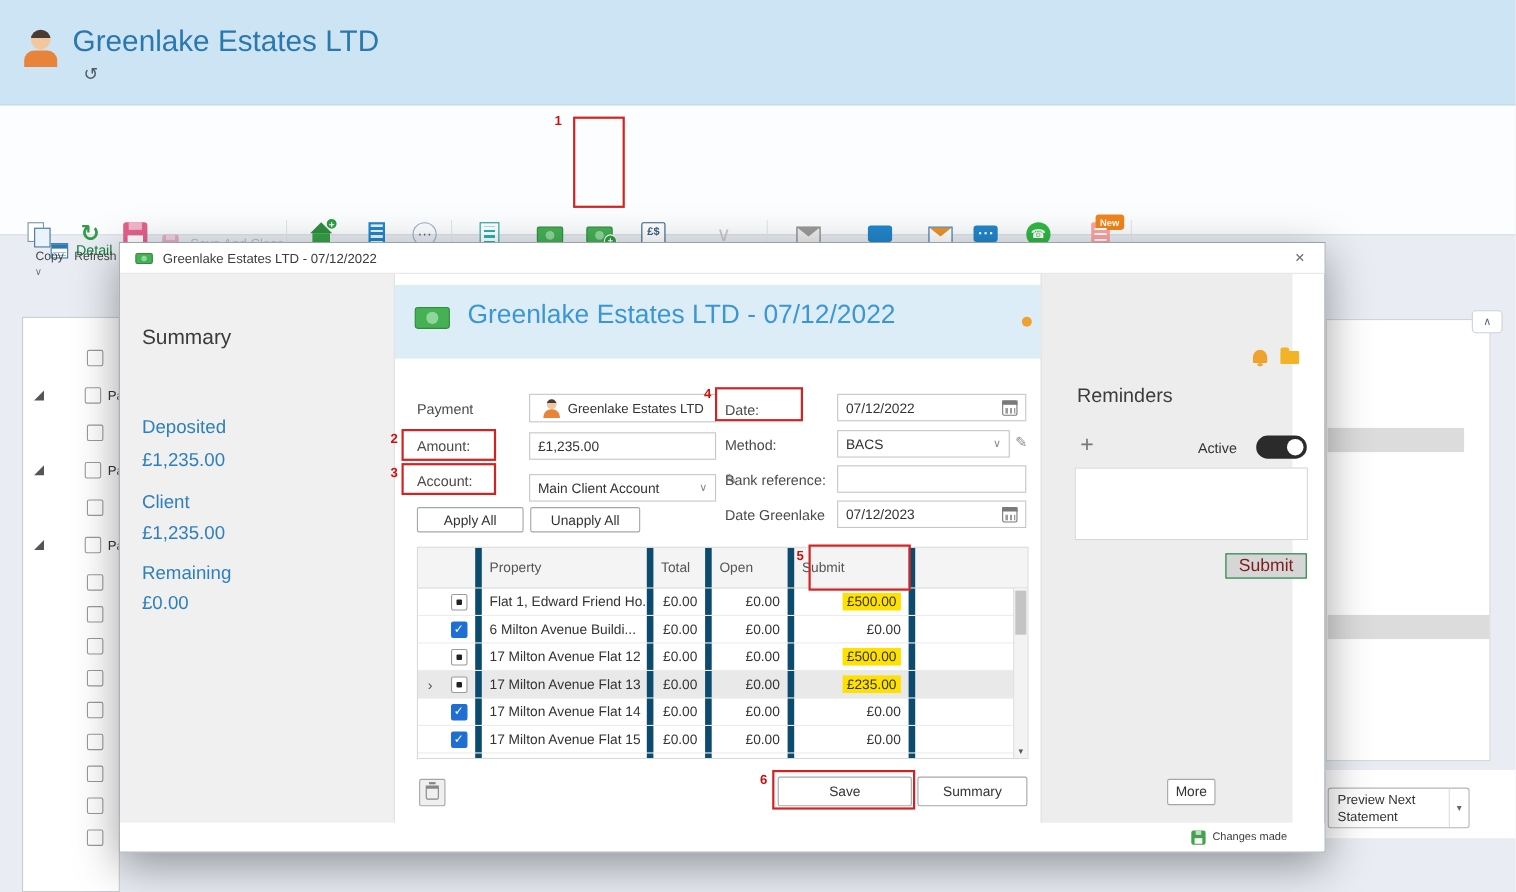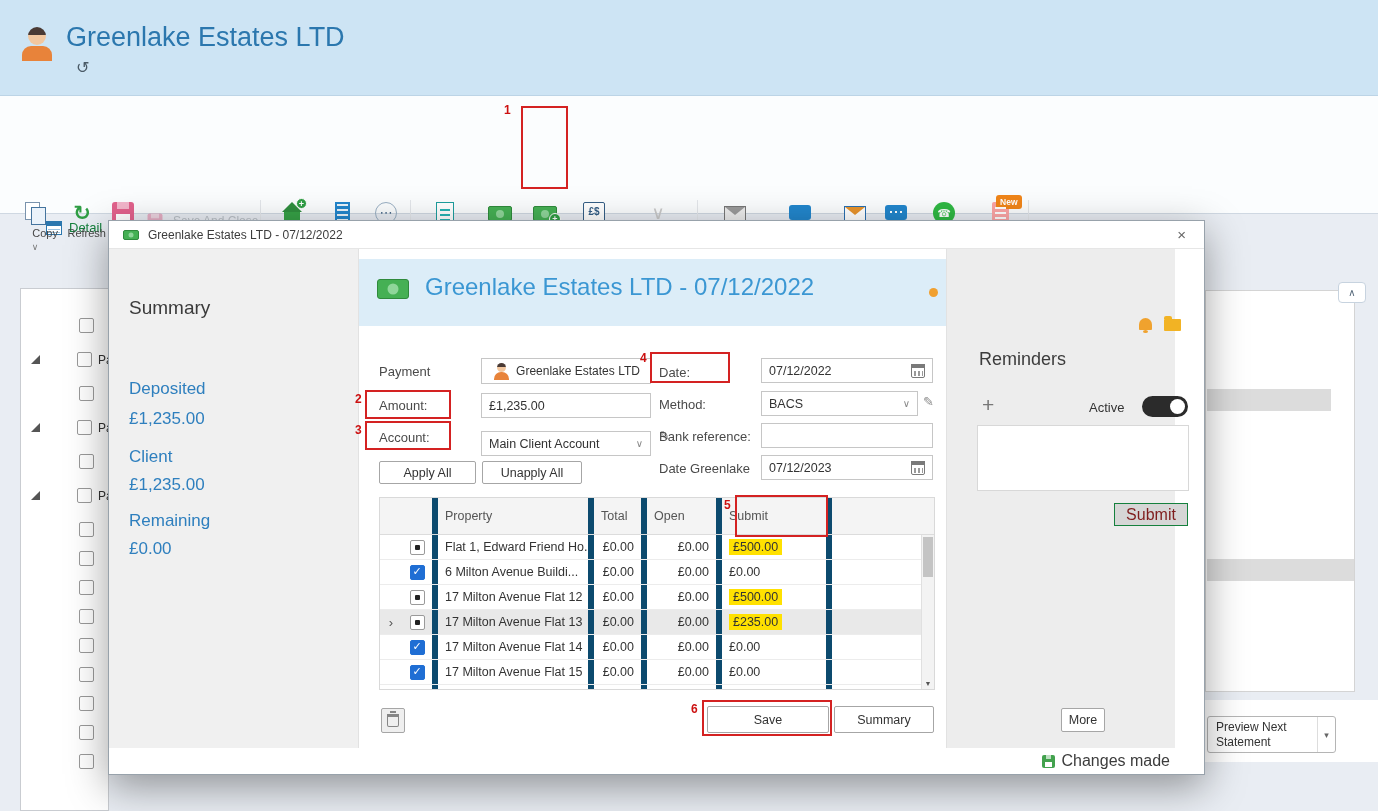--- a/index.html
+++ b/index.html
@@ -105,21 +105,21 @@
   .preview-btn .ptext{flex:1;font-size:12px;color:#333;line-height:1.2;padding-left:8px}
   .preview-btn .pchev{width:18px;text-align:center;font-size:9px;color:#666;border-left:1px solid #ddd;align-self:stretch;display:flex;align-items:center;justify-content:center}
 
   
   .dialog{left:108px;top:220px;width:1097px;height:555px;background:#fff;border:1px solid #98a2ab;box-shadow:0 12px 38px rgba(0,0,0,.38);z-index:10}
   .dlg-titlebar{left:0;top:0;width:1095px;height:28px;background:#fff;border-bottom:1px solid #e6e6e6;display:flex;align-items:center;gap:9px;padding:0 14px}
   .dlg-title{font-size:12px;color:#3c3c3c;flex:1}
   .dlg-close{font-size:15px;color:#666;cursor:pointer;padding:0 4px}
   .dlg-left{left:0;top:28px;width:250px;height:499px;background:#f0f0f0;border-right:1px solid #e2e2e2}
   .dlg-right{left:837px;top:28px;width:229px;height:499px;background:#ededed;border-left:1px solid #e2e2e2}
-  .dlg-footer{left:0;top:527px;width:1095px;height:26px;background:#fff;display:flex;align-items:center;justify-content:flex-end;gap:6px;padding-right:34px;font-size:16px;color:#3c3c3c}
+  .dlg-footer{left:0;top:527px;width:1095px;height:26px;background:#fff;display:flex;align-items:center;justify-content:flex-end;gap:6px;padding-right:34px;font-size:10px;color:#3c3c3c}
   .sum-h{position:absolute;left:20px;top:48px;font-size:19px;color:#3b3b3b}
   .sum-lbl{position:absolute;left:20px;font-size:17px;color:#2e7fbe}
   .sum-val{position:absolute;left:20px;font-size:17px;color:#2e7fbe}
   .band{left:250px;top:38px;width:587px;height:67px;background:#dcedf8}
   .band-title{left:316px;top:52px;font-size:24px;color:#3b97d3}
   .orange-dot{left:820px;top:67px;width:9px;height:9px;border-radius:50%;background:#f0a030}
   .lbl{font-size:13px;color:#4a4a4a;white-space:nowrap}
   .field{background:#fff;border:1px solid #c6c6c6;font-size:12.5px;color:#333;padding:0 7px;display:flex;align-items:center;gap:4px}
   input.field{outline:none}
   .ddtext{flex:1;white-space:nowrap;overflow:hidden}
@@ -132,21 +132,21 @@
   .thead{display:flex;height:37px;background:#f4f4f4;border-bottom:1px solid #dcdcdc;font-size:12.5px;color:#555;align-items:stretch}
   .thead .tc{align-items:center;justify-content:flex-start}
   .trow{display:flex;height:25px;border-bottom:1px solid #ececec;font-size:12.5px;color:#333;align-items:stretch}
   .trow.sel{background:#e9e9e9}
   .tc{display:flex;align-items:center;border-right:6px solid #0c4a6e;padding:0 7px;overflow:hidden;white-space:nowrap}
   .c-exp{width:22px;padding:0;justify-content:center;border-right:none;color:#555;font-size:13px}
   .c-chk{width:36px;padding:0;justify-content:center}
   .c-prop{width:156px}
   .c-total{width:53px;justify-content:flex-end}
   .c-open{width:75px;justify-content:flex-end}
-  .c-apply{width:110px;}
+  .c-apply{width:110px;justify-content:flex-end}
   .c-fill{flex:1;border-right:none}
   .hl{background:#ffe100;padding:1px 4px}
   .vscroll{right:0;top:37px;width:13px;height:156px;background:#f3f3f3;border-left:1px solid #e0e0e0}
   .vthumb{position:absolute;left:1px;top:2px;width:10px;height:40px;background:#c4c4c4;cursor:pointer}
   .varrow{position:absolute;left:0;bottom:0;width:12px;height:14px;font-size:7px;color:#555;text-align:center;line-height:14px;cursor:pointer}
 
   
   .rem-h{position:absolute;left:32px;top:100px;font-size:18px;color:#3c3c3c}
   .rem-plus{position:absolute;left:35px;top:144px;font-size:21px;color:#777;cursor:pointer}
   .rem-active{position:absolute;left:142px;top:151px;font-size:13px;color:#333}

